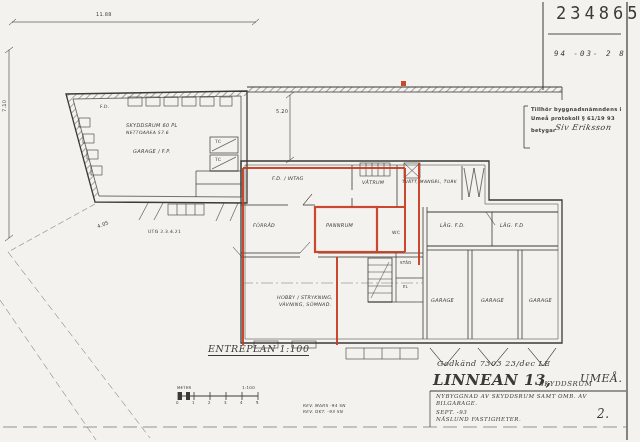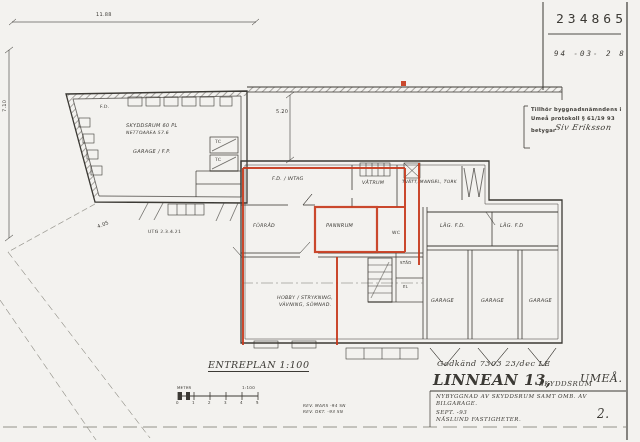--- a/index.html
+++ b/index.html
@@ -194,21 +194,21 @@
         <line x1="194" y1="392" x2="194" y2="400" stroke-width="0.8"></line>
       <line x1="210" y1="392" x2="210" y2="400" stroke-width="0.8"></line>
         <line x1="226" y1="392" x2="226" y2="400" stroke-width="0.8"></line>
       <line x1="242" y1="392" x2="242" y2="400" stroke-width="0.8"></line>
         <line x1="258" y1="392" x2="258" y2="400" stroke-width="0.8"></line>
       <rect x="178" y="392" width="4" height="8" fill="var(--ink)" stroke="none"></rect>
       <rect x="186" y="392" width="4" height="8" fill="var(--ink)" stroke="none"></rect>
     </g>
   </svg>
 
-  <span class="lbl mono" style="left:556px;top:12px;font-size:13px;letter-spacing:4px;">234865</span>
+  <span class="lbl mono" style="left:556px;top:4px;font-size:17px;letter-spacing:4px;">234865</span>
   <span class="lbl mono" style="left:554px;top:50px;font-size:7.5px;letter-spacing:2px;font-style:italic;">94 -03- 2 8</span>
 
   <span class="lbl" style="left:531px;top:107px;font-size:5.2px;font-weight:bold;">Tillhör byggnadsnämndens i</span>
   <span class="lbl" style="left:531px;top:116px;font-size:5.2px;font-weight:bold;">Umeå protokoll § 61/19 93</span>
   <span class="lbl" style="left:531px;top:128px;font-size:5.2px;font-weight:bold;">betygar</span>
   <span class="lbl hw sig" style="left:555px;top:124px;font-size:8px;">Siv Eriksson</span>
 
   <span class="lbl" style="left:96px;top:12px;font-size:5px;">11.88</span>
   <span class="lbl rot90" style="left:2px;top:112px;font-size:5px;">7.10</span>
   <span class="lbl tilt" style="left:97px;top:222px;font-size:5px;">4.05</span>
@@ -231,21 +231,21 @@
   <span class="lbl" style="left:400px;top:261px;font-size:4px;">STÄD</span>
   <span class="lbl" style="left:403px;top:285px;font-size:4px;">EL</span>
   <span class="lbl it" style="left:440px;top:223px;font-size:5px;">LÄG. F.D.</span>
   <span class="lbl it" style="left:500px;top:223px;font-size:5px;">LÄG. F.D</span>
   <span class="lbl it" style="left:277px;top:295px;font-size:4.8px;">HOBBY / STRYKNING,</span>
   <span class="lbl it" style="left:279px;top:302px;font-size:4.8px;">VÄVNING, SÖMNAD.</span>
   <span class="lbl it" style="left:431px;top:298px;font-size:5px;">GARAGE</span>
   <span class="lbl it" style="left:481px;top:298px;font-size:5px;">GARAGE</span>
   <span class="lbl it" style="left:529px;top:298px;font-size:5px;">GARAGE</span>
 
-  <span class="lbl hw u" style="left:208px;top:360px;font-size:9.5px;">ENTREPLAN 1:100</span>
+  <span class="lbl hw u" style="left:208px;top:344px;font-size:9.5px;">ENTREPLAN 1:100</span>
   <span class="lbl" style="left:177px;top:386px;font-size:3.8px;">METER</span>
   <span class="lbl" style="left:242px;top:386px;font-size:4px;">1:100</span>
   <span class="lbl" style="left:176px;top:401px;font-size:4px;">0</span>
   <span class="lbl" style="left:192px;top:401px;font-size:4px;">1</span>
   <span class="lbl" style="left:208px;top:401px;font-size:4px;">2</span>
   <span class="lbl" style="left:224px;top:401px;font-size:4px;">3</span>
   <span class="lbl" style="left:240px;top:401px;font-size:4px;">4</span>
   <span class="lbl" style="left:256px;top:401px;font-size:4px;">5</span>
 
   <span class="lbl it" style="left:303px;top:404px;font-size:4.2px;">REV. MARS -94 SN</span>

